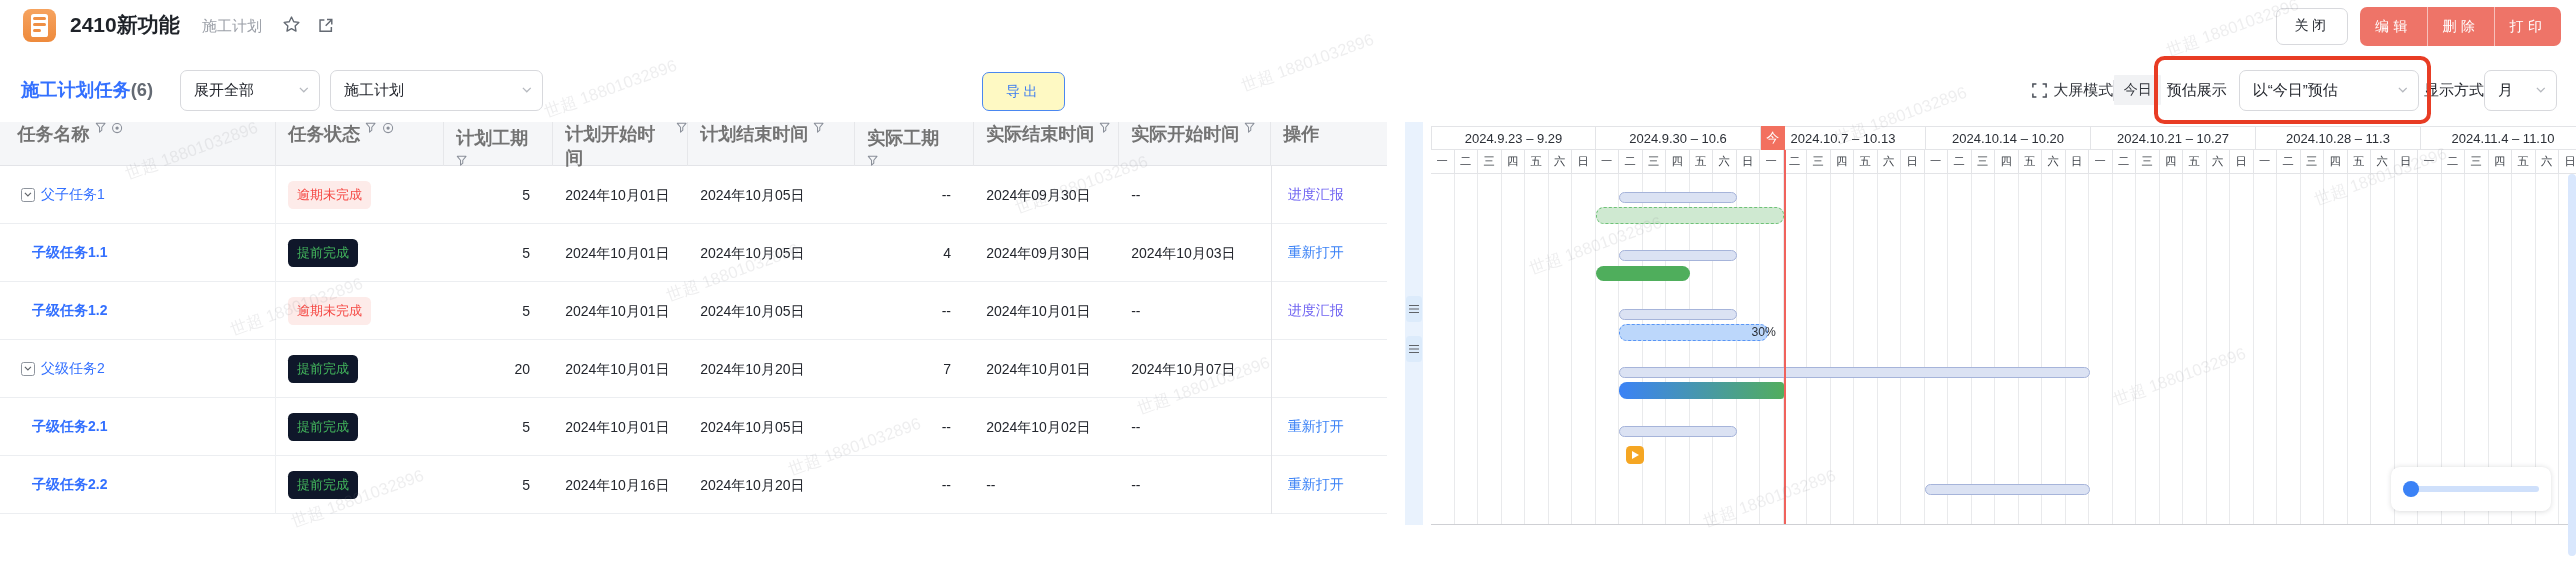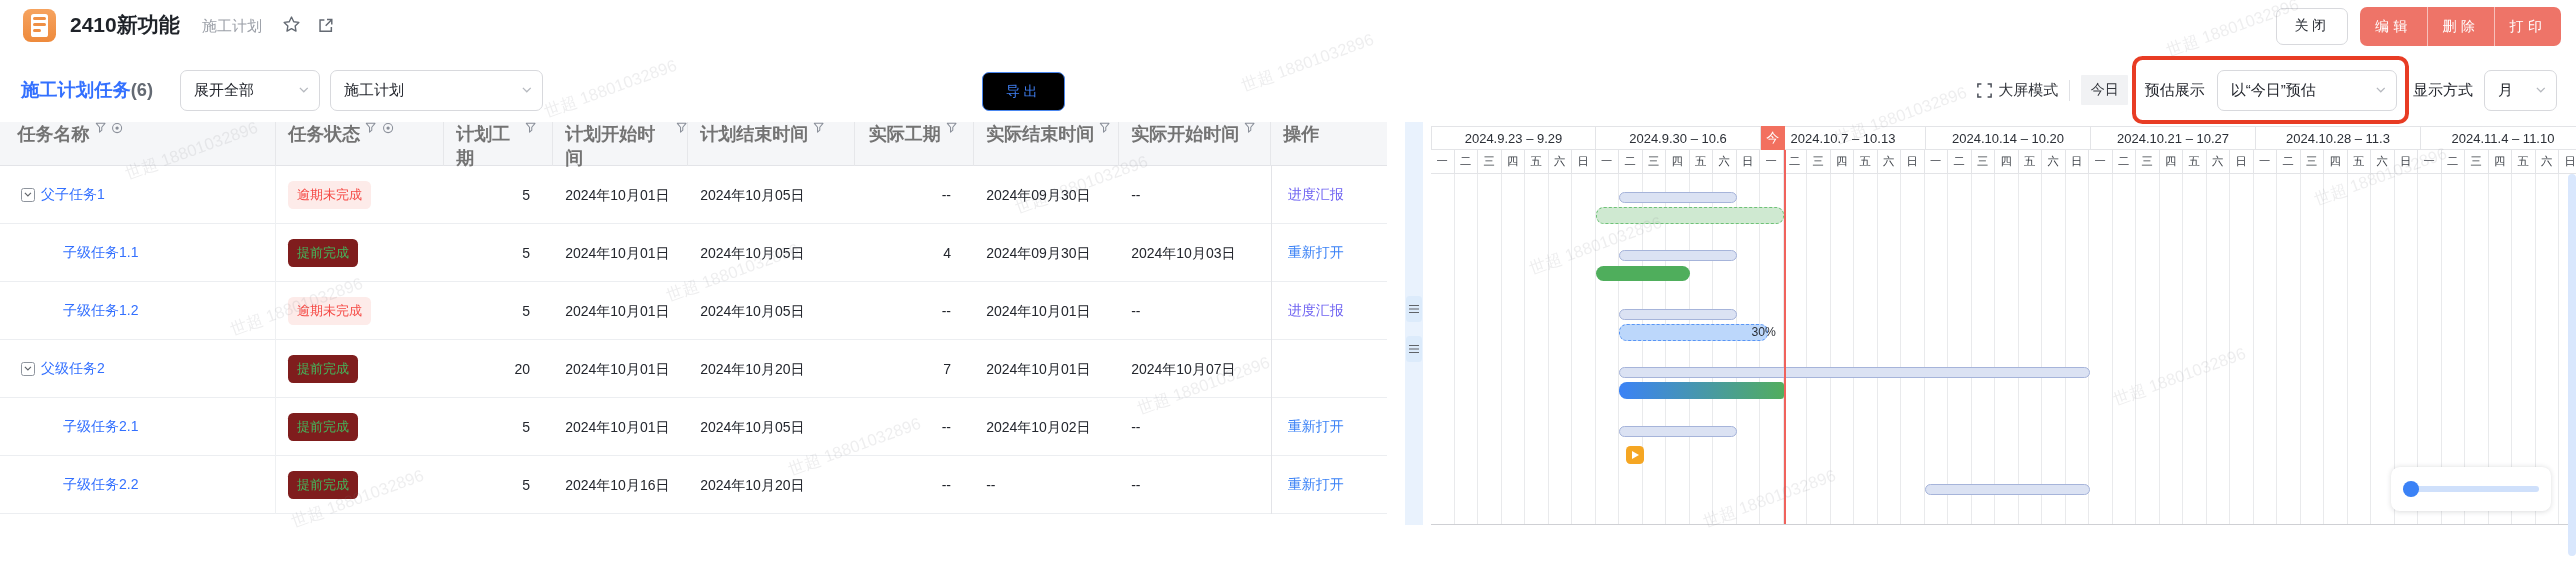--- a/index.html
+++ b/index.html
@@ -28,51 +28,51 @@
   .action-group .btn { width:67px; height:39px; color:#fff; letter-spacing:4.4px; border-radius:0; }
   .action-group .btn + .btn { border-left:0.9px solid rgba(255,255,255,.55); }
 
   
   .panel-title { left:21px; top:77px; font-size:18.3px; font-weight:bold; color:#3370ff; }
   .panel-title .cnt { color:#646a73; font-weight:bold; }
   .select { position:absolute; height:41px; border:0.9px solid #d8d9dd; border-radius:7px; background:#fff;
     display:flex; align-items:center; justify-content:space-between; padding:0 10.5px 0 13px; font-size:15px; color:#23262d; cursor:pointer; }
   .sel-expand { left:180px; top:70px; width:140px; }
   .sel-plan   { left:330px; top:70px; width:213px; }
-  .export-btn { left:982px; top:72px; width:83px; height:39px; border:0.9px solid #4a87f0; color:#3f7ef0; background:#000000; letter-spacing:3.5px; }
-
-  .g-toolbar { position:absolute; right:19px; top:66px; height:48px; display:flex; align-items:center; gap:11px; }
+  .export-btn { left:982px; top:72px; width:83px; height:39px; border:0.9px solid #4a87f0; color:#3f7ef0; background:#fef9c3; letter-spacing:3.5px; }
+
+  .g-toolbar { position:absolute; right:19px; top:66px; height:48px; display:flex; align-items:center; gap:0; }
   .fullscreen { display:flex; align-items:center; gap:6.1px; font-size:15px; color:#33363c; cursor:pointer; }
   .v-div { width:0.9px; height:21px; background:#e0e1e5; }
   .today-chip { background:#f1f2f4; border-radius:1px; padding:6.1px 9.6px; font-size:14px; color:#33363c; cursor:pointer; }
   .est-group { position:relative; display:flex; align-items:center; gap:12.2px; padding:0 5.2px; }
   .ring { position:absolute; left:-7px; right:-7px; top:-14px; bottom:-13px; border:4.4px solid #e83c24; border-radius:10.5px; pointer-events:none; }
   .plain-label { font-size:15px; color:#23262d; }
   .sel-est { position:static; width:180px; }
   .sel-disp { position:static; width:73px; }
 
   
   .table { left:0; top:122px; width:1387px; }
   .t-grid { display:grid; grid-template-columns:276px 168px 109px 135px 167px 119px 145px 152px 114px; align-items:center; }
   .t-head { height:44px; background:#f5f6f8; border-bottom:0.9px solid #e3e4e8; }
   .t-head .hc { display:flex; align-items:flex-start; gap:5.2px; font-size:18px; font-weight:bold; color:#737373;
     height:44px; padding-left:12.2px; border-right:0.9px solid #e6e7ea; }
   .t-head .hc.first { padding-left:17.4px; }
-  .t-head .hc.num { justify-content:flex-end; padding-right:15.7px; }
+  .t-head .hc.num { justify-content:flex-end; padding-right:15.7px;flex-direction:column; }
   .t-head .hc.last { border-right:none; }
   .t-row { height:58px; border-bottom:0.9px solid #eceef1; background:#fff; }
   .t-row .cell { font-size:14px; color:#23262d; padding-left:12.2px; line-height:1.3; }
   .t-row .cell.num { text-align:right; padding-right:23px; }
   .name-cell { display:flex; align-items:center; gap:6.1px; padding-left:21px; border-right:0.9px solid #eef0f2; height:58px; }
-  .name-cell.child { padding-left:63px; }
+  .name-cell.child { padding-left:32px;font-weight:bold; }
   .task-link { color:#3370ff; cursor:pointer; font-size:14px; }
   .collapse-box { width:14px; height:14px; border:1.1px solid #8f959e; border-radius:2.6px; display:flex; align-items:center; justify-content:center; cursor:pointer; flex:0 0 auto;}
   .badge { display:inline-block; font-size:13px; padding:5.2px 8.7px; border-radius:5.2px; }
   .badge.danger { color:#f54a45; background:#fdebe9; }
-  .badge.success{ color:#43b75c; background:#7f1d1d; }
+  .badge.success{ color:#43b75c; background:#0f172a; }
   .op-cell { border-left:0.9px solid #e3e4e8; height:58px; display:flex; align-items:center; padding-left:15.7px; }
   .link { font-size:14px; cursor:pointer; }
   .link.progress { color:#6e62f2; }
   .link.reopen { color:#3b82f6; }
 
   
   .splitter { left:1405px; top:122px; width:18.3px; height:403px; background:#e9f2fd; }
   .splitter .handle { position:absolute; left:0.9px; width:16.6px; height:26px; background:#dcebfb; border-radius:3.5px;
      display:flex; align-items:center; justify-content:center; cursor:pointer; }
   .bars-ico { width:9.6px; height:1.7px; background:#5f6368; box-shadow:0 3.5px 0 #5f6368, 0 7px 0 #5f6368; margin-top:-7px; }

